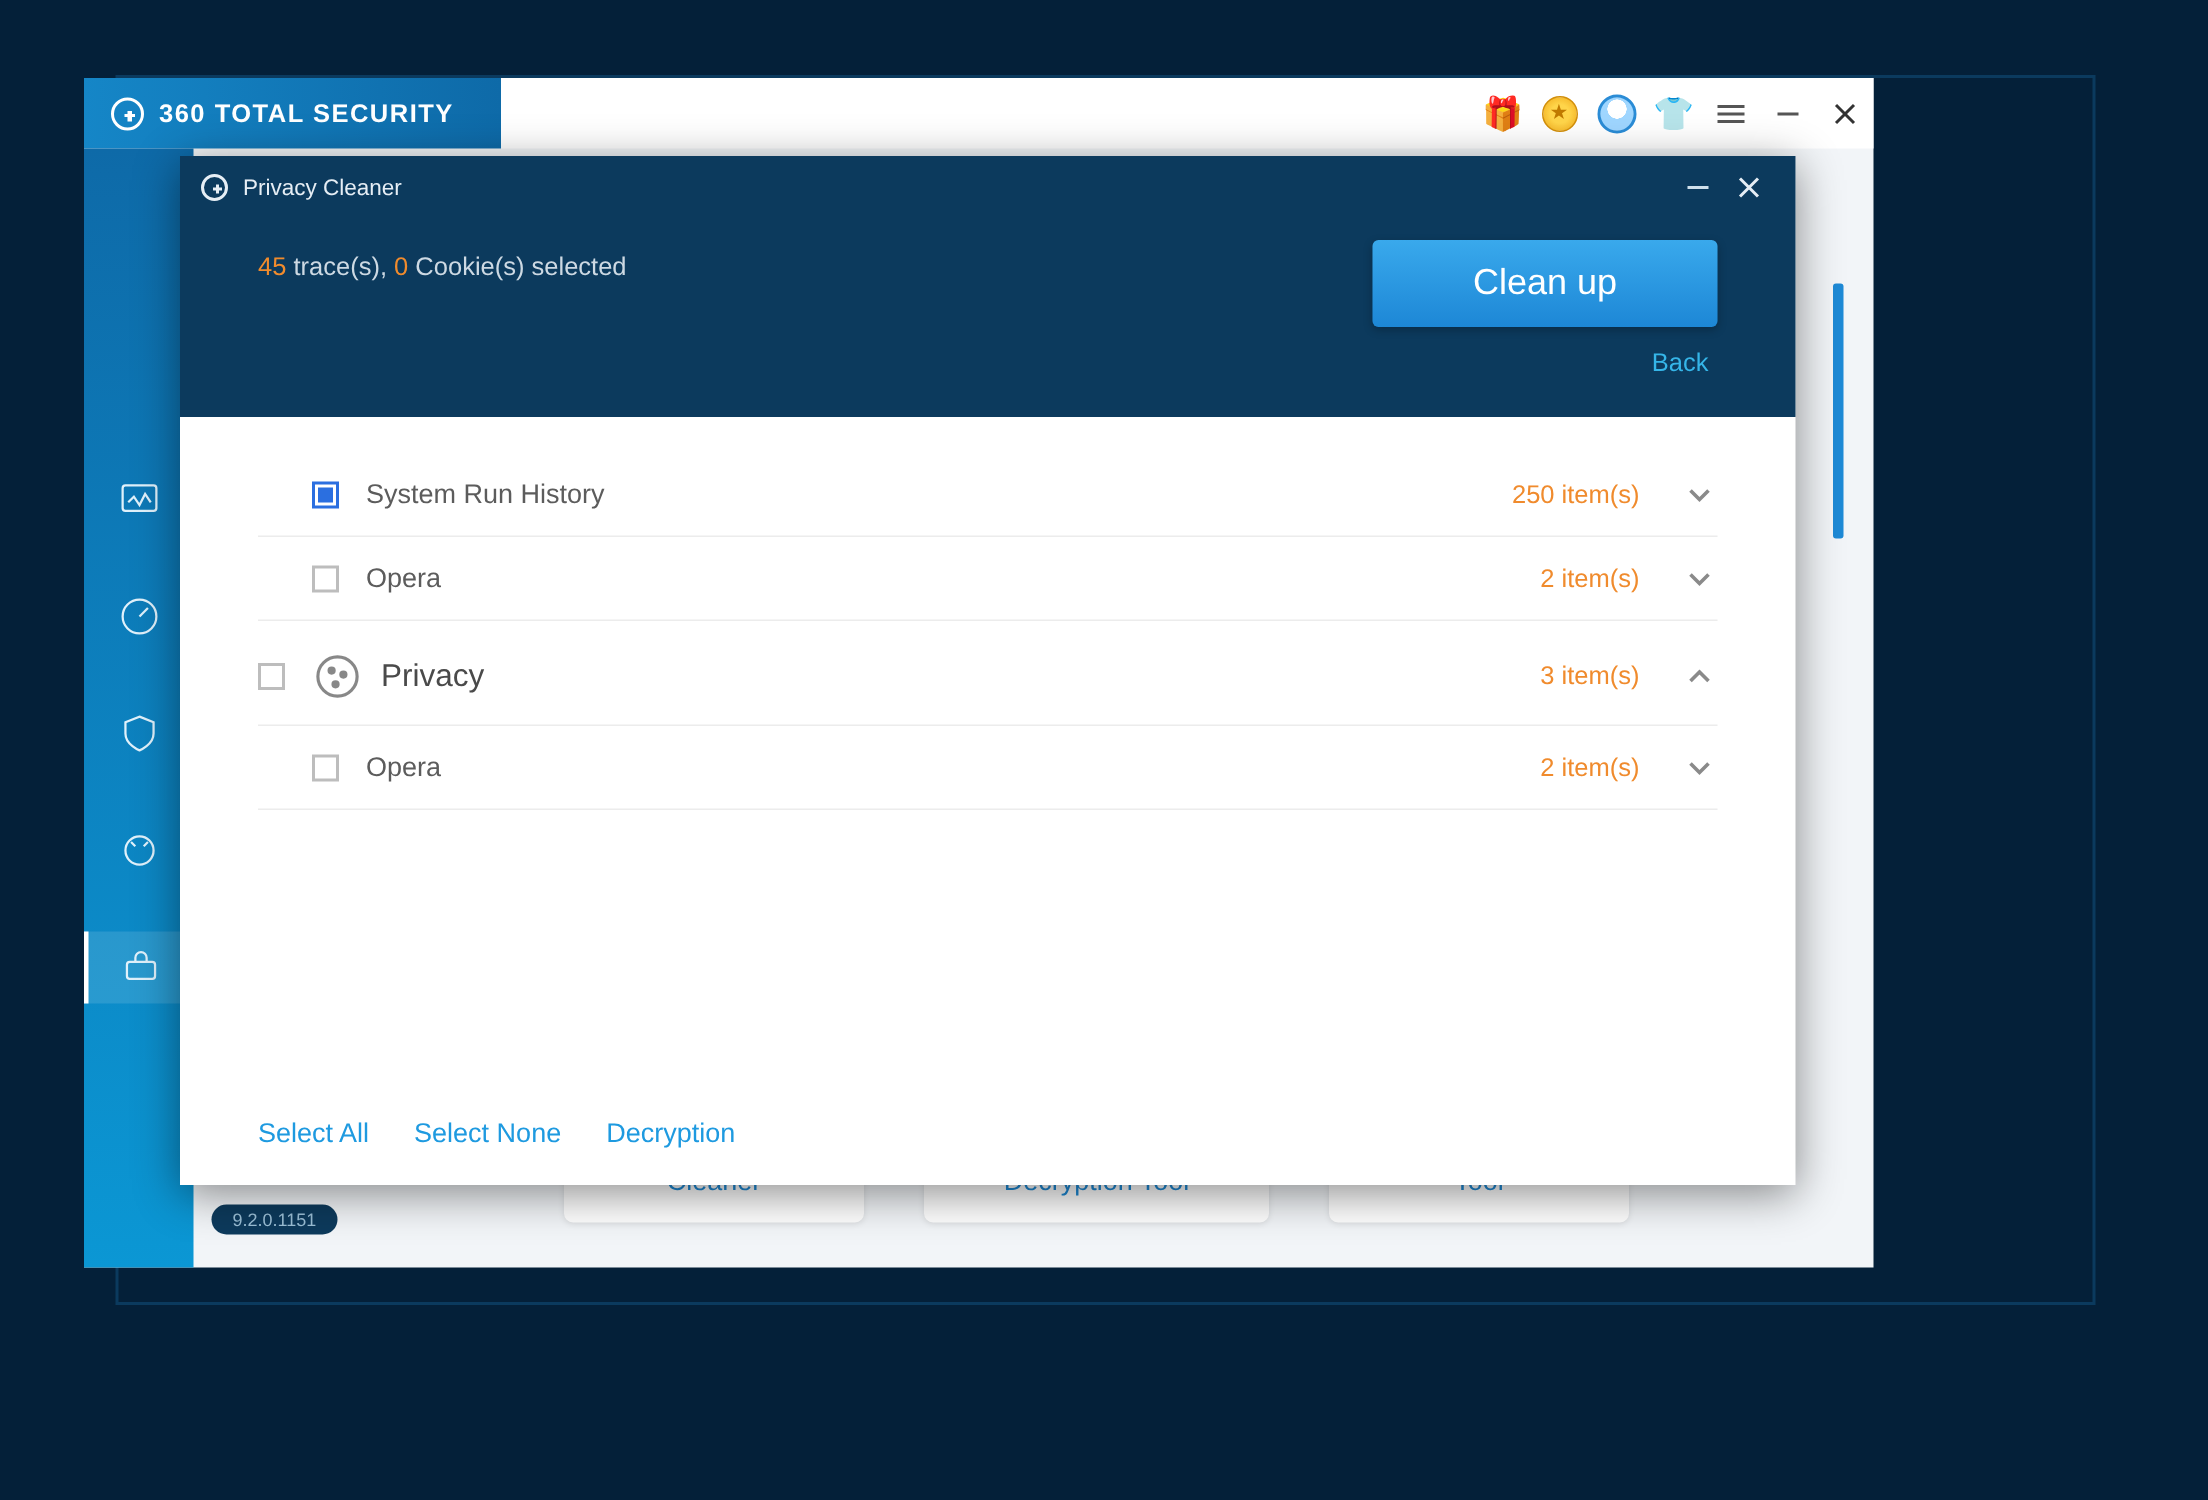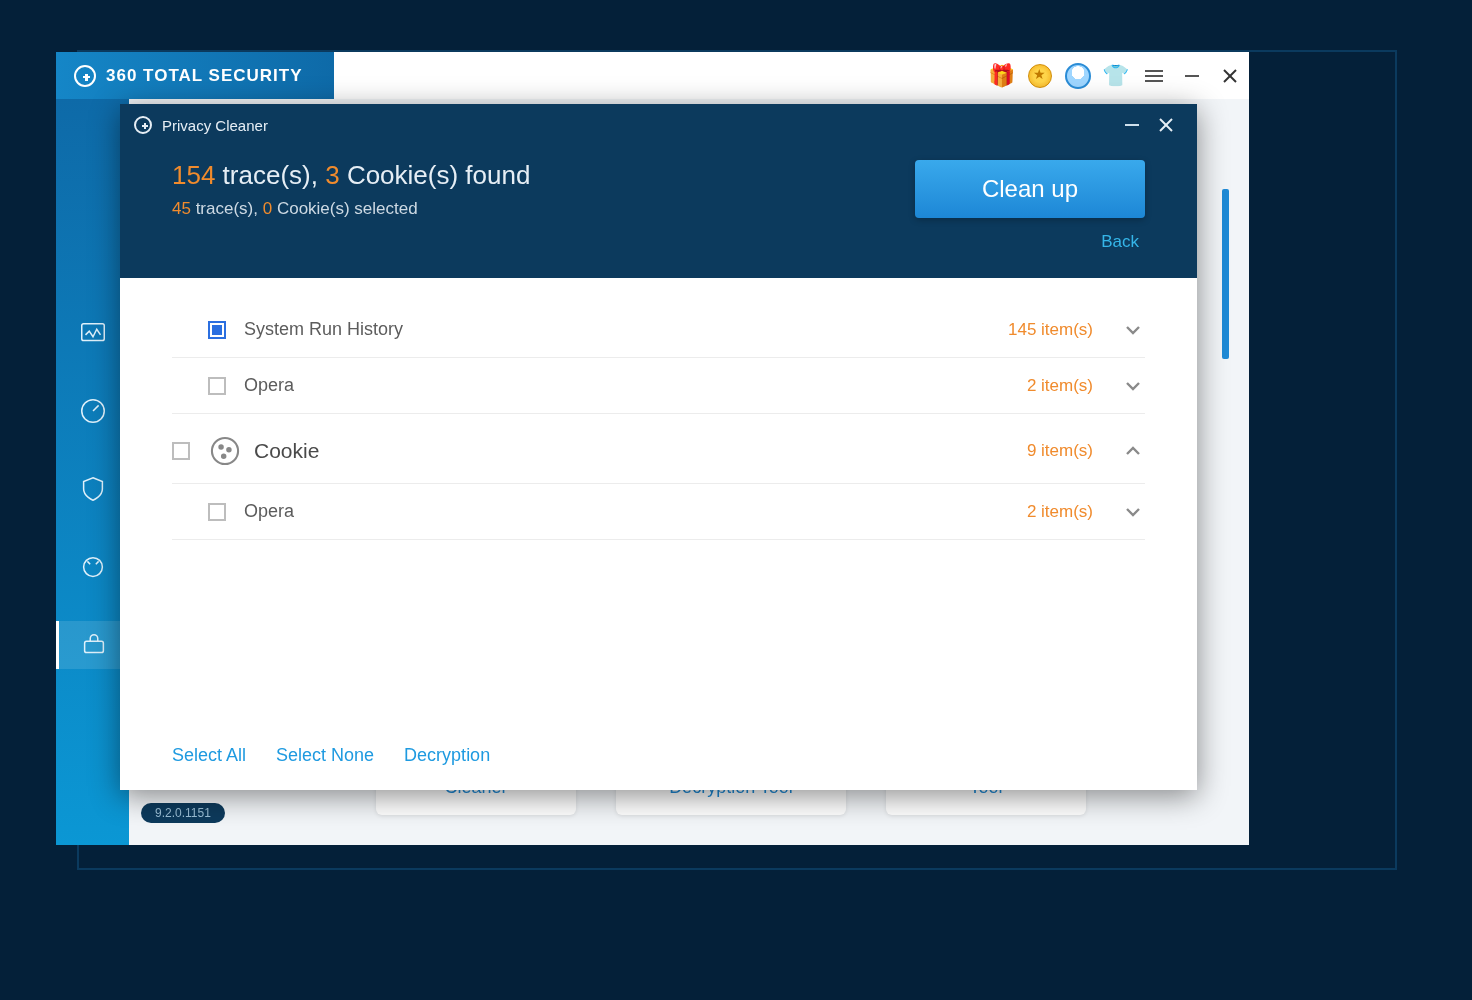--- a/index.html
+++ b/index.html
@@ -174,40 +174,37 @@
     <div class="win-btn">
       <svg viewBox="0 0 14 14">
           <line x1="1" y1="1" x2="13" y2="13"></line>
           <line x1="13" y1="1" x2="1" y2="13"></line>
         </svg>
     </div>
   </div>
 
   <div class="modal-summary">
     <div class="summary-text">
-      <div class="summary-main">
-        <span class="orange">154</span><span> trace(s), </span><span class="orange">3</span><span> Cookie(s) found</span>
-      </div>
       <div class="summary-sub">
         <span class="orange">45</span><span> trace(s), </span><span class="orange">0</span><span> Cookie(s) selected</span>
       </div>
     </div>
     <div class="summary-actions">
       <button class="cleanup-btn">Clean up</button>
       <span class="back-link">Back</span>
     </div>
   </div>
 
   <div class="modal-body">
 
 
     <div class="item-row">
       <span class="chk checked"></span>
       <span class="row-label">System Run History</span>
-      <span class="row-count">145 item(s)</span>
+      <span class="row-count">250 item(s)</span>
       <span class="chevron">
         <svg viewBox="0 0 18 18">
             <polyline points="3,6 9,12 15,6"></polyline>
           </svg>
       </span>
     </div>
 
 
     <div class="item-row">
       <span class="chk"></span>
@@ -223,22 +220,22 @@
     <div class="group-row" style="margin-top:4px;">
       <span class="chk"></span>
       <span class="group-icon">
         <svg viewBox="0 0 26 26">
             <circle cx="13" cy="13" r="10"></circle>
             <circle cx="10" cy="10" r="1.3" fill="#888"></circle>
             <circle cx="16" cy="12" r="1.3" fill="#888"></circle>
             <circle cx="12" cy="17" r="1.3" fill="#888"></circle>
           </svg>
       </span>
-      <span class="row-label">Cookie</span>
-      <span class="row-count">9 item(s)</span>
+      <span class="row-label">Privacy</span>
+      <span class="row-count">3 item(s)</span>
       <span class="chevron">
         <svg viewBox="0 0 18 18">
             <polyline points="3,12 9,6 15,12"></polyline>
           </svg>
       </span>
     </div>
 
     <div class="item-row">
       <span class="chk"></span>
       <span class="row-label">Opera</span>

